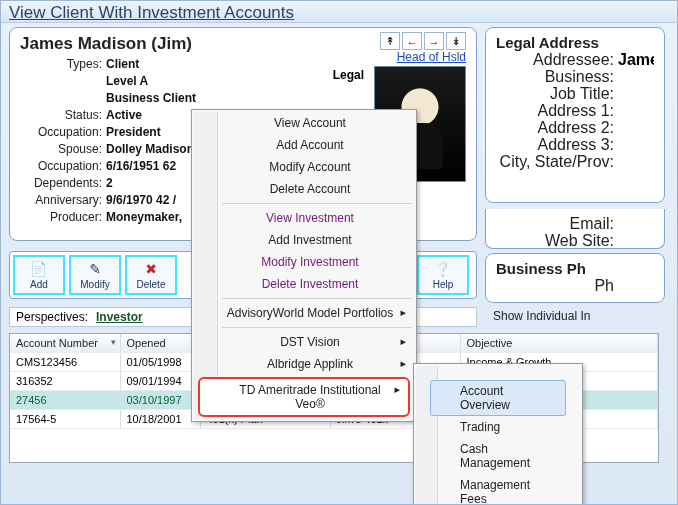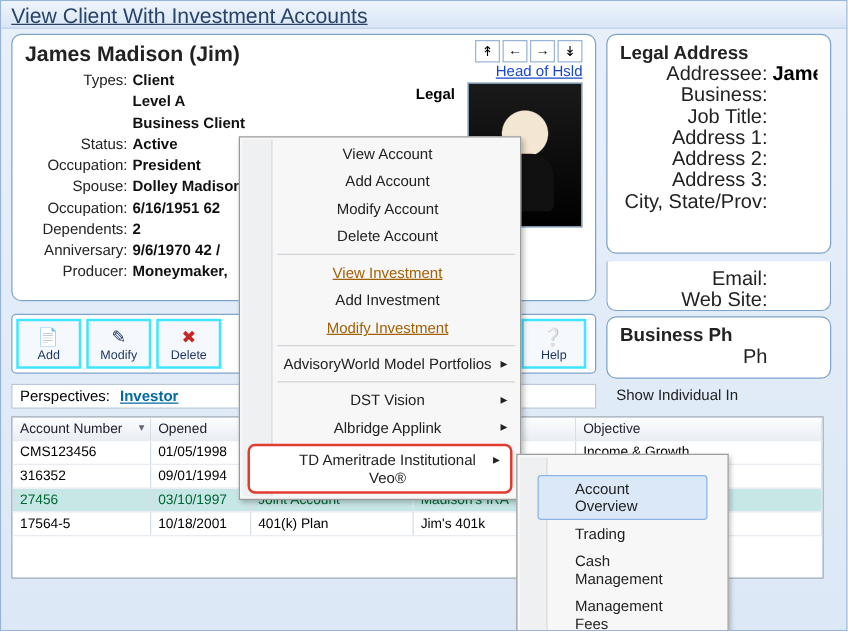--- a/index.html
+++ b/index.html
@@ -48,41 +48,41 @@
     width:52px; height:40px; border:2px solid #40e6ff; background:#f5f8fc;
     display:flex; flex-direction:column; align-items:center; justify-content:center;
     font-size:10px; color:#203860; cursor:pointer;
   }
   .tool-btn .ic { width:20px; height:18px; margin-bottom:1px; display:flex; align-items:center; justify-content:center; font-size:14px;}
   .help-btn { margin-left:auto; margin-right:4px; }
   .persp-row {
     position:absolute; left:8px; top:284px; width:468px; height:20px;
     background:#fff; border:1px solid #b8c8da; font-size:12px; display:flex; align-items:center; padding:0 6px;
   }
-  .persp-row a { color:#0369a1; text-decoration:underline; margin-left:8px; cursor:pointer; font-weight:bold;}
+  .persp-row a { color:#14532d; text-decoration:underline; margin-left:8px; cursor:pointer; font-weight:bold;}
   .show-indiv { position:absolute; left:492px; top:286px; font-size:12px; color:#222;}
   .grid {
     position:absolute; left:8px; top:310px; width:650px; height:130px;
     background:#fff; border:1px solid #99a8b8;
   }
   .grid table { width:100%; border-collapse:collapse; font-size:11px; }
   .grid th, .grid td { border-right:1px solid #d6dee6; border-bottom:1px solid #e6ecf2; padding:3px 6px; text-align:left; height:18px; overflow:hidden; white-space:nowrap;}
   .grid th { background:linear-gradient(#fdfdfd,#e9eef4); color:#223; font-weight:normal; position:relative;}
   .grid th.sort::after{content:"▾"; font-size:9px; color:#667; position:absolute; right:4px;}
   .grid tr.sel td { background:#c7e6e6; color:#063; }
   .ctx-menu {
     position:absolute; left:190px; top:86px; width:226px;
     background:#f7f7f7; border:1px solid #9b9b9b; box-shadow:2px 2px 4px rgba(0,0,0,.25);
     padding:2px 2px; z-index:50;text-align:center;
   }
   .ctx-menu .gutter{position:absolute;left:2px;top:2px;bottom:2px;width:24px;background:#eef0f2;border-right:1px solid #d9dde1;}
   .ctx-item {
     position:relative; padding:4px 20px 4px 32px; font-size:12px; color:#222; cursor:default;
   }
-  .ctx-item.disabled { color:#a16207;text-decoration:underline; }
+  .ctx-item.disabled { color:#701a75; }
   .ctx-item.arrow::after { content:"▸"; position:absolute; right:8px; top:4px; font-size:11px;}
   .ctx-sep { height:1px; background:#d0d4d8; margin:3px 2px 3px 28px; }
   .ctx-item.hl {
     margin:2px 4px; padding:4px 16px 4px 28px;
     border:2px solid #e23b30; border-radius:6px; background:#fff;
   }
   .submenu {
     position:absolute; left:412px; top:340px; width:170px;
     background:#f7f7f7; border:1px solid #9b9b9b; box-shadow:2px 2px 4px rgba(0,0,0,.25);
     padding:16px; z-index:60;
@@ -285,20 +285,21 @@
     <div class="ctx-menu">
       <div class="gutter"></div>
       <div class="ctx-item">View Account</div>
       <div class="ctx-item">Add Account</div>
       <div class="ctx-item">Modify Account</div>
       <div class="ctx-item">Delete Account</div>
       <div class="ctx-sep"></div>
       <div class="ctx-item disabled">View Investment</div>
       <div class="ctx-item">Add Investment</div>
       <div class="ctx-item disabled">Modify Investment</div>
+      <div class="ctx-item disabled">Delete Investment</div>
       <div class="ctx-sep"></div>
       <div class="ctx-item arrow">AdvisoryWorld Model Portfolios</div>
       <div class="ctx-sep"></div>
       <div class="ctx-item arrow">DST Vision</div>
       <div class="ctx-item arrow">Albridge Applink</div>
       <div class="ctx-item arrow hl">TD Ameritrade Institutional Veo®</div>
     </div>
 
     <div class="submenu">
       <div class="gutter"></div>

